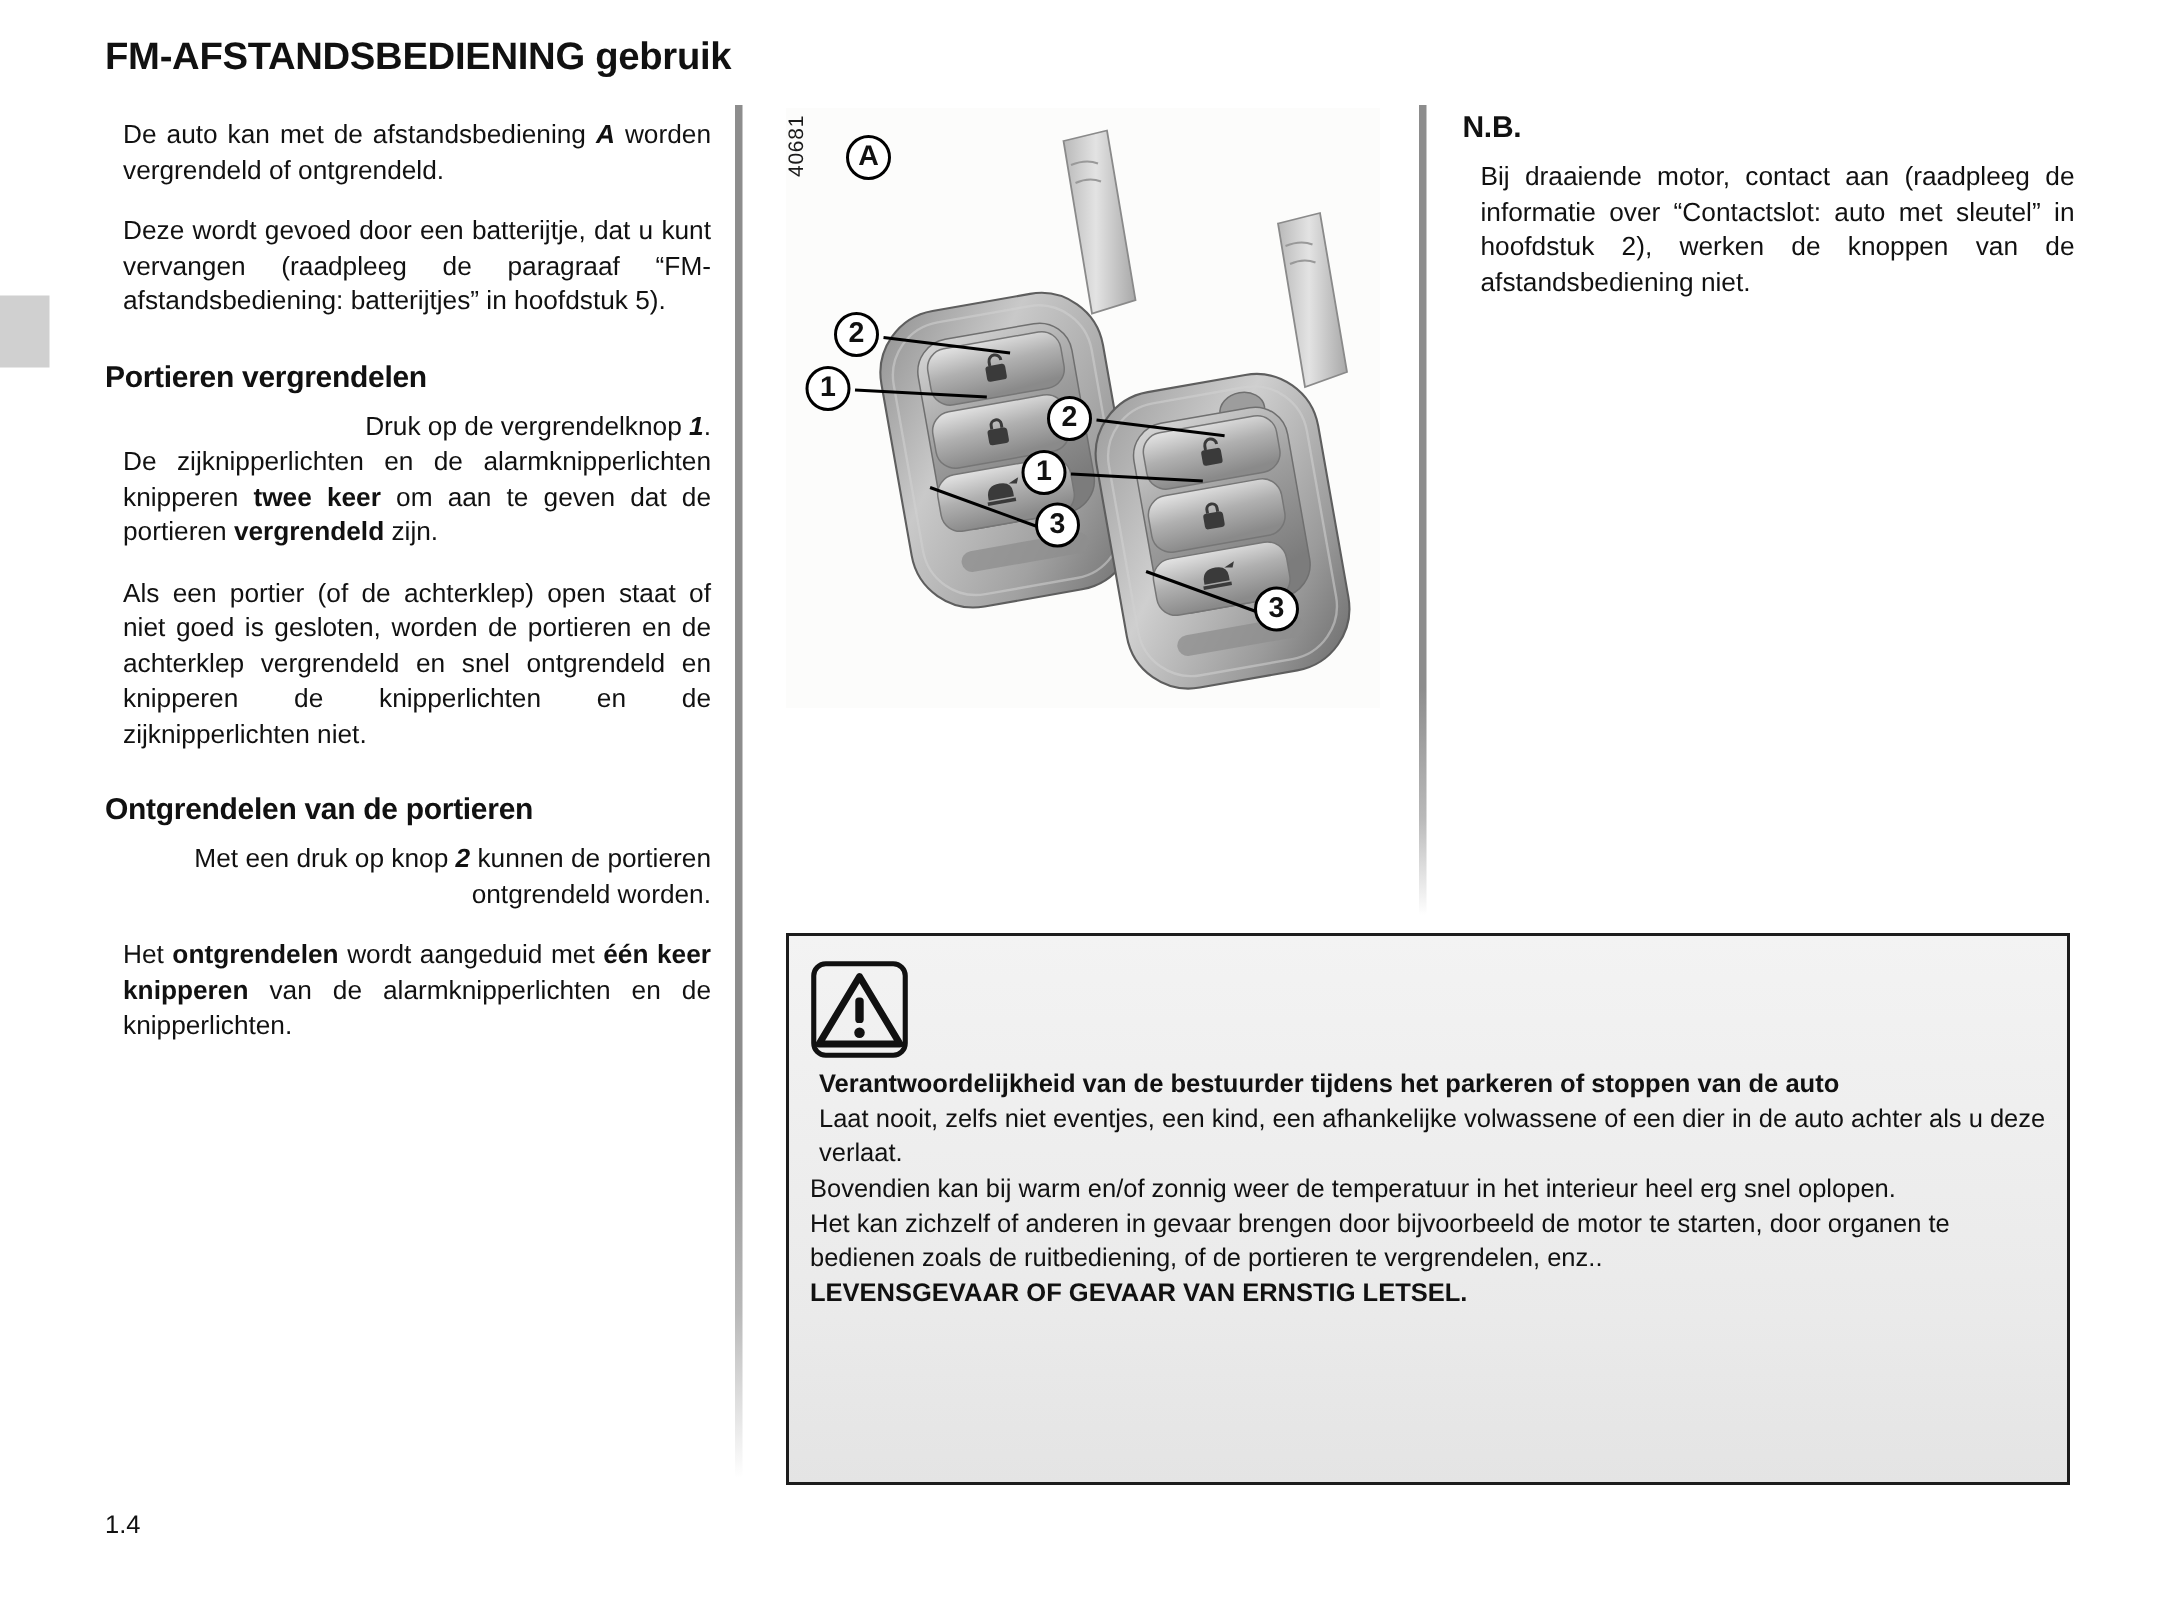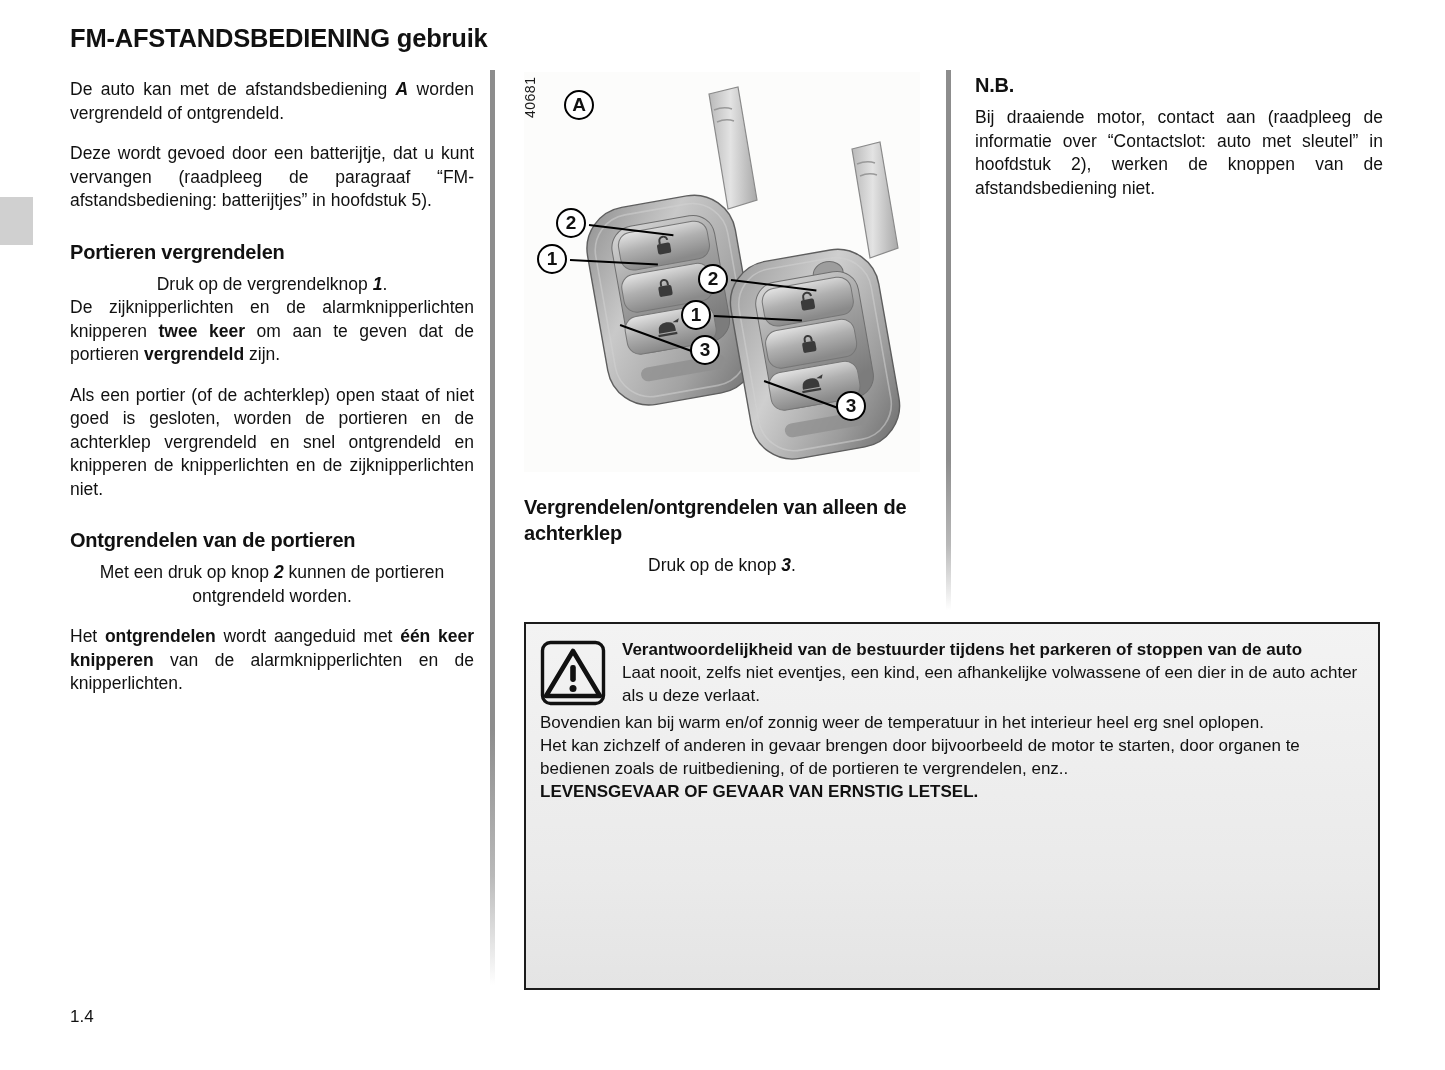--- a/index.html
+++ b/index.html
@@ -39,26 +39,26 @@
     position: absolute;
     width: 5px;
     background: linear-gradient(to bottom,
       #8d8d8d 0%, #8d8d8d 72%, #b9b9b9 88%, #ffffff 100%);
   }
   .sep.sep-1 { left: 490px; top: 70px; height: 915px; }
   .sep.sep-2 { left: 946px; top: 70px; height: 540px; }
 
   
   .col p {
-    margin: 0 0 17px 0;
+    margin: 0 0 17px 12px;
     font-size: 17.5px;
     line-height: 23.5px;
     text-align: justify;
   }
-  .col p.nojust { text-align: center; }
+  .col p.nojust { text-align: right; }
   .col h2 {
     margin: 0 0 8px 0;
     font-size: 20px;
     line-height: 26px;
     font-weight: bold;
     letter-spacing: -0.2px;
   }
   .col h2.spaced { margin-top: 26px; }
   b, strong { font-weight: bold; }
   i, em { font-style: italic; font-weight: bold; }
@@ -123,21 +123,21 @@
 
   
   .warning-box {
     position: absolute;
     left: 524px; top: 622px;
     width: 856px; height: 368px;
     border: 2.5px solid #1c1c1c;
     background: linear-gradient(to bottom, #f3f3f3 0%, #eaeaea 70%, #e4e4e4 100%);
     padding: 14px 14px 10px 14px;
   }
-  .warn-top { display: flex; align-items: flex-start; }
+  .warn-top { display: flex; align-items: flex-start; flex-direction: column; }
   .warn-icon { flex: 0 0 auto; width: 76px; padding-top: 2px; }
   .warn-head-txt { flex: 1 1 auto; padding-left: 6px; }
   .warning-box p {
     margin: 0;
     font-size: 17px;
     line-height: 23px;
     text-align: left;
   }
   .warning-box p.head { font-weight: bold; }
   .warn-rest { margin-top: 1px; }
@@ -300,24 +300,20 @@
     <div class="callout" style="left:174px; top:192px;">2</div>
 
     <div class="leader" style="left:190px; top:243px; width:88px; transform:rotate(3deg); transform-origin:left center;"></div>
     <div class="callout" style="left:157px; top:228px;">1</div>
 
     <div class="leader" style="left:240px; top:308px; width:78px; transform:rotate(20deg); transform-origin:left center;"></div>
     <div class="callout" style="left:312px; top:319px;">3</div>
 
   </div>
 
-  <div class="mid-caption">
-    <h2>Vergrendelen/ontgrendelen van alleen de achterklep</h2>
-    <p class="nojust"><span>Druk op de knop </span><i>3</i><span>.</span></p>
-  </div>
 
 </div>
 
 <div class="col col-right">
   <h2>N.B.</h2>
   <p>Bij draaiende motor, contact aan (raadpleeg de informatie over “Contactslot: auto met sleutel” in hoofdstuk 2), werken de knoppen van de afstandsbediening niet.</p>
 </div>
 
 <div class="warning-box">
   <div class="warn-top">

